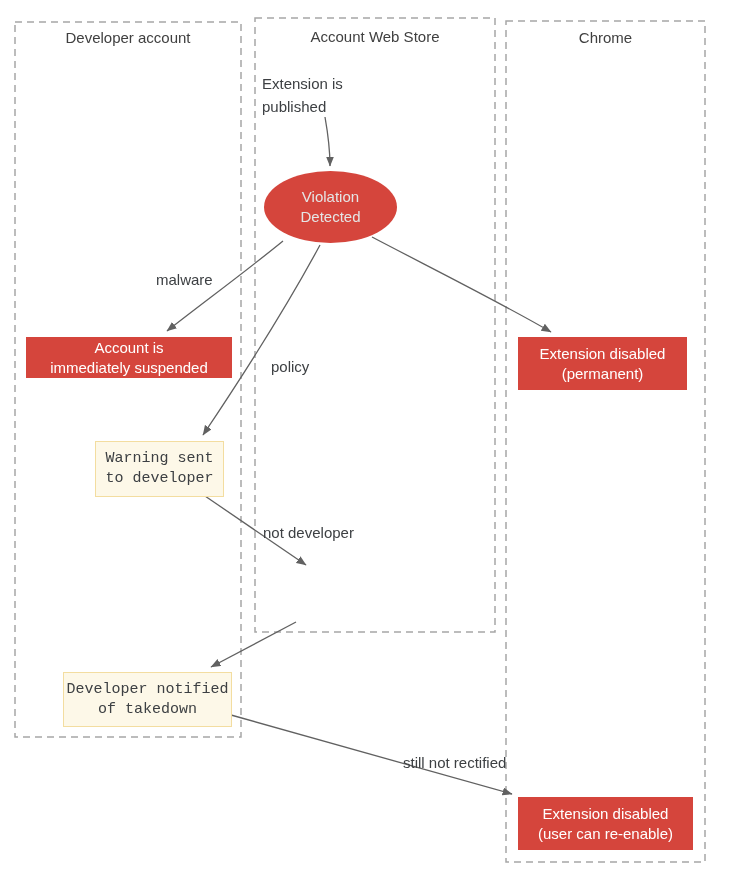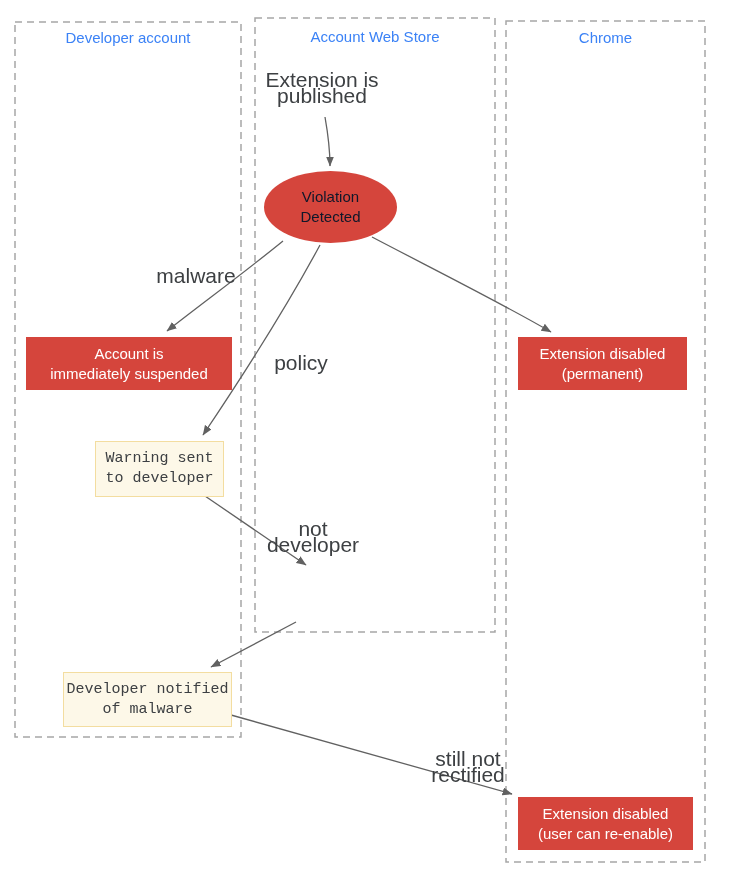--- a/index.html
+++ b/index.html
@@ -4,33 +4,33 @@
 <style>
   html,body{margin:0;padding:0;background:#ffffff;}
   .canvas{
     position:relative;width:731px;height:885px;background:#ffffff;
     font-family:"Liberation Sans","DejaVu Sans",sans-serif;
     color:#3d4043;overflow:hidden;
   }
   .layer{position:absolute;left:0;top:0;z-index:1;}
   .lane-title{
     position:absolute;z-index:2;text-align:center;
-    font-size:15px;color:#3b82f6;white-space:pre-line;
+    font-size:15px;color:#404040;white-space:pre-line;
   }
   .float-label{
-    position:absolute;z-index:2;text-align:center;
-    font-size:21px;color:#3d4043;white-space:pre-line;line-height:16px;
+    position:absolute;z-index:2;
+    font-size:15px;color:#3d4043;white-space:pre-line;line-height:23px;
   }
   .node{
     position:absolute;z-index:3;display:flex;align-items:center;justify-content:center;
     text-align:center;font-size:15px;line-height:20px;white-space:pre-line;
   }
   .red-box{background:#d5453c;color:#ffffff;font-weight:500;}
   .note-box{background:#fdf8e8;border:1.5px solid #f3dda0;color:#3d4043;font-family:Liberation Mono, monospace;}
-  .ellipse{background:#d5453c;color:#0f172a;font-weight:500;border-radius:50%;}
+  .ellipse{background:#d5453c;color:#e5e5e5;font-weight:500;border-radius:50%;}
   .start-note{color:#3d4043;}
 </style>
 </head>
 <body>
 
 <div class="canvas">
 
   <svg class="layer" width="731" height="885" viewBox="0 0 731 885">
     <defs>
       <marker id="ah" markerUnits="userSpaceOnUse" markerWidth="11" markerHeight="9" refX="9.5" refY="4" orient="auto">
@@ -54,32 +54,32 @@
   <div class="lane-title" style="left:15px;top:29px;width:226px">Developer account</div>
   <div class="lane-title" style="left:255px;top:28px;width:240px">Account Web Store</div>
   <div class="lane-title" style="left:506px;top:29px;width:199px">Chrome</div>
 
   <div class="float-label start-note" style="left:262px;top:72px;width:120px">Extension is
 published</div>
 
   <div class="node ellipse" style="left:264px;top:171px;width:133px;height:72px">Violation
 Detected</div>
 
-  <div class="node red-box" style="left:26px;top:337px;width:206px;height:53px">Account is
+  <div class="node red-box" style="left:26px;top:337px;width:206px;height:41px">Account is
 immediately suspended</div>
 
   <div class="node red-box" style="left:518px;top:337px;width:169px;height:53px">Extension disabled
 (permanent)</div>
 
   <div class="node note-box" style="left:95px;top:441px;width:127px;height:54px">Warning sent
 to developer</div>
 
 
   <div class="node note-box" style="left:63px;top:672px;width:167px;height:53px">Developer notified
-of malware</div>
+of takedown</div>
 
   <div class="node red-box" style="left:518px;top:797px;width:175px;height:53px">Extension disabled
 (user can re-enable)</div>
 
   <div class="float-label" style="left:156px;top:268px;width:80px">malware</div>
   <div class="float-label" style="left:271px;top:355px;width:60px">policy</div>
   <div class="float-label" style="left:263px;top:521px;width:100px">not developer</div>
   <div class="float-label" style="left:403px;top:751px;width:130px">still not rectified</div>
 
 </div>

